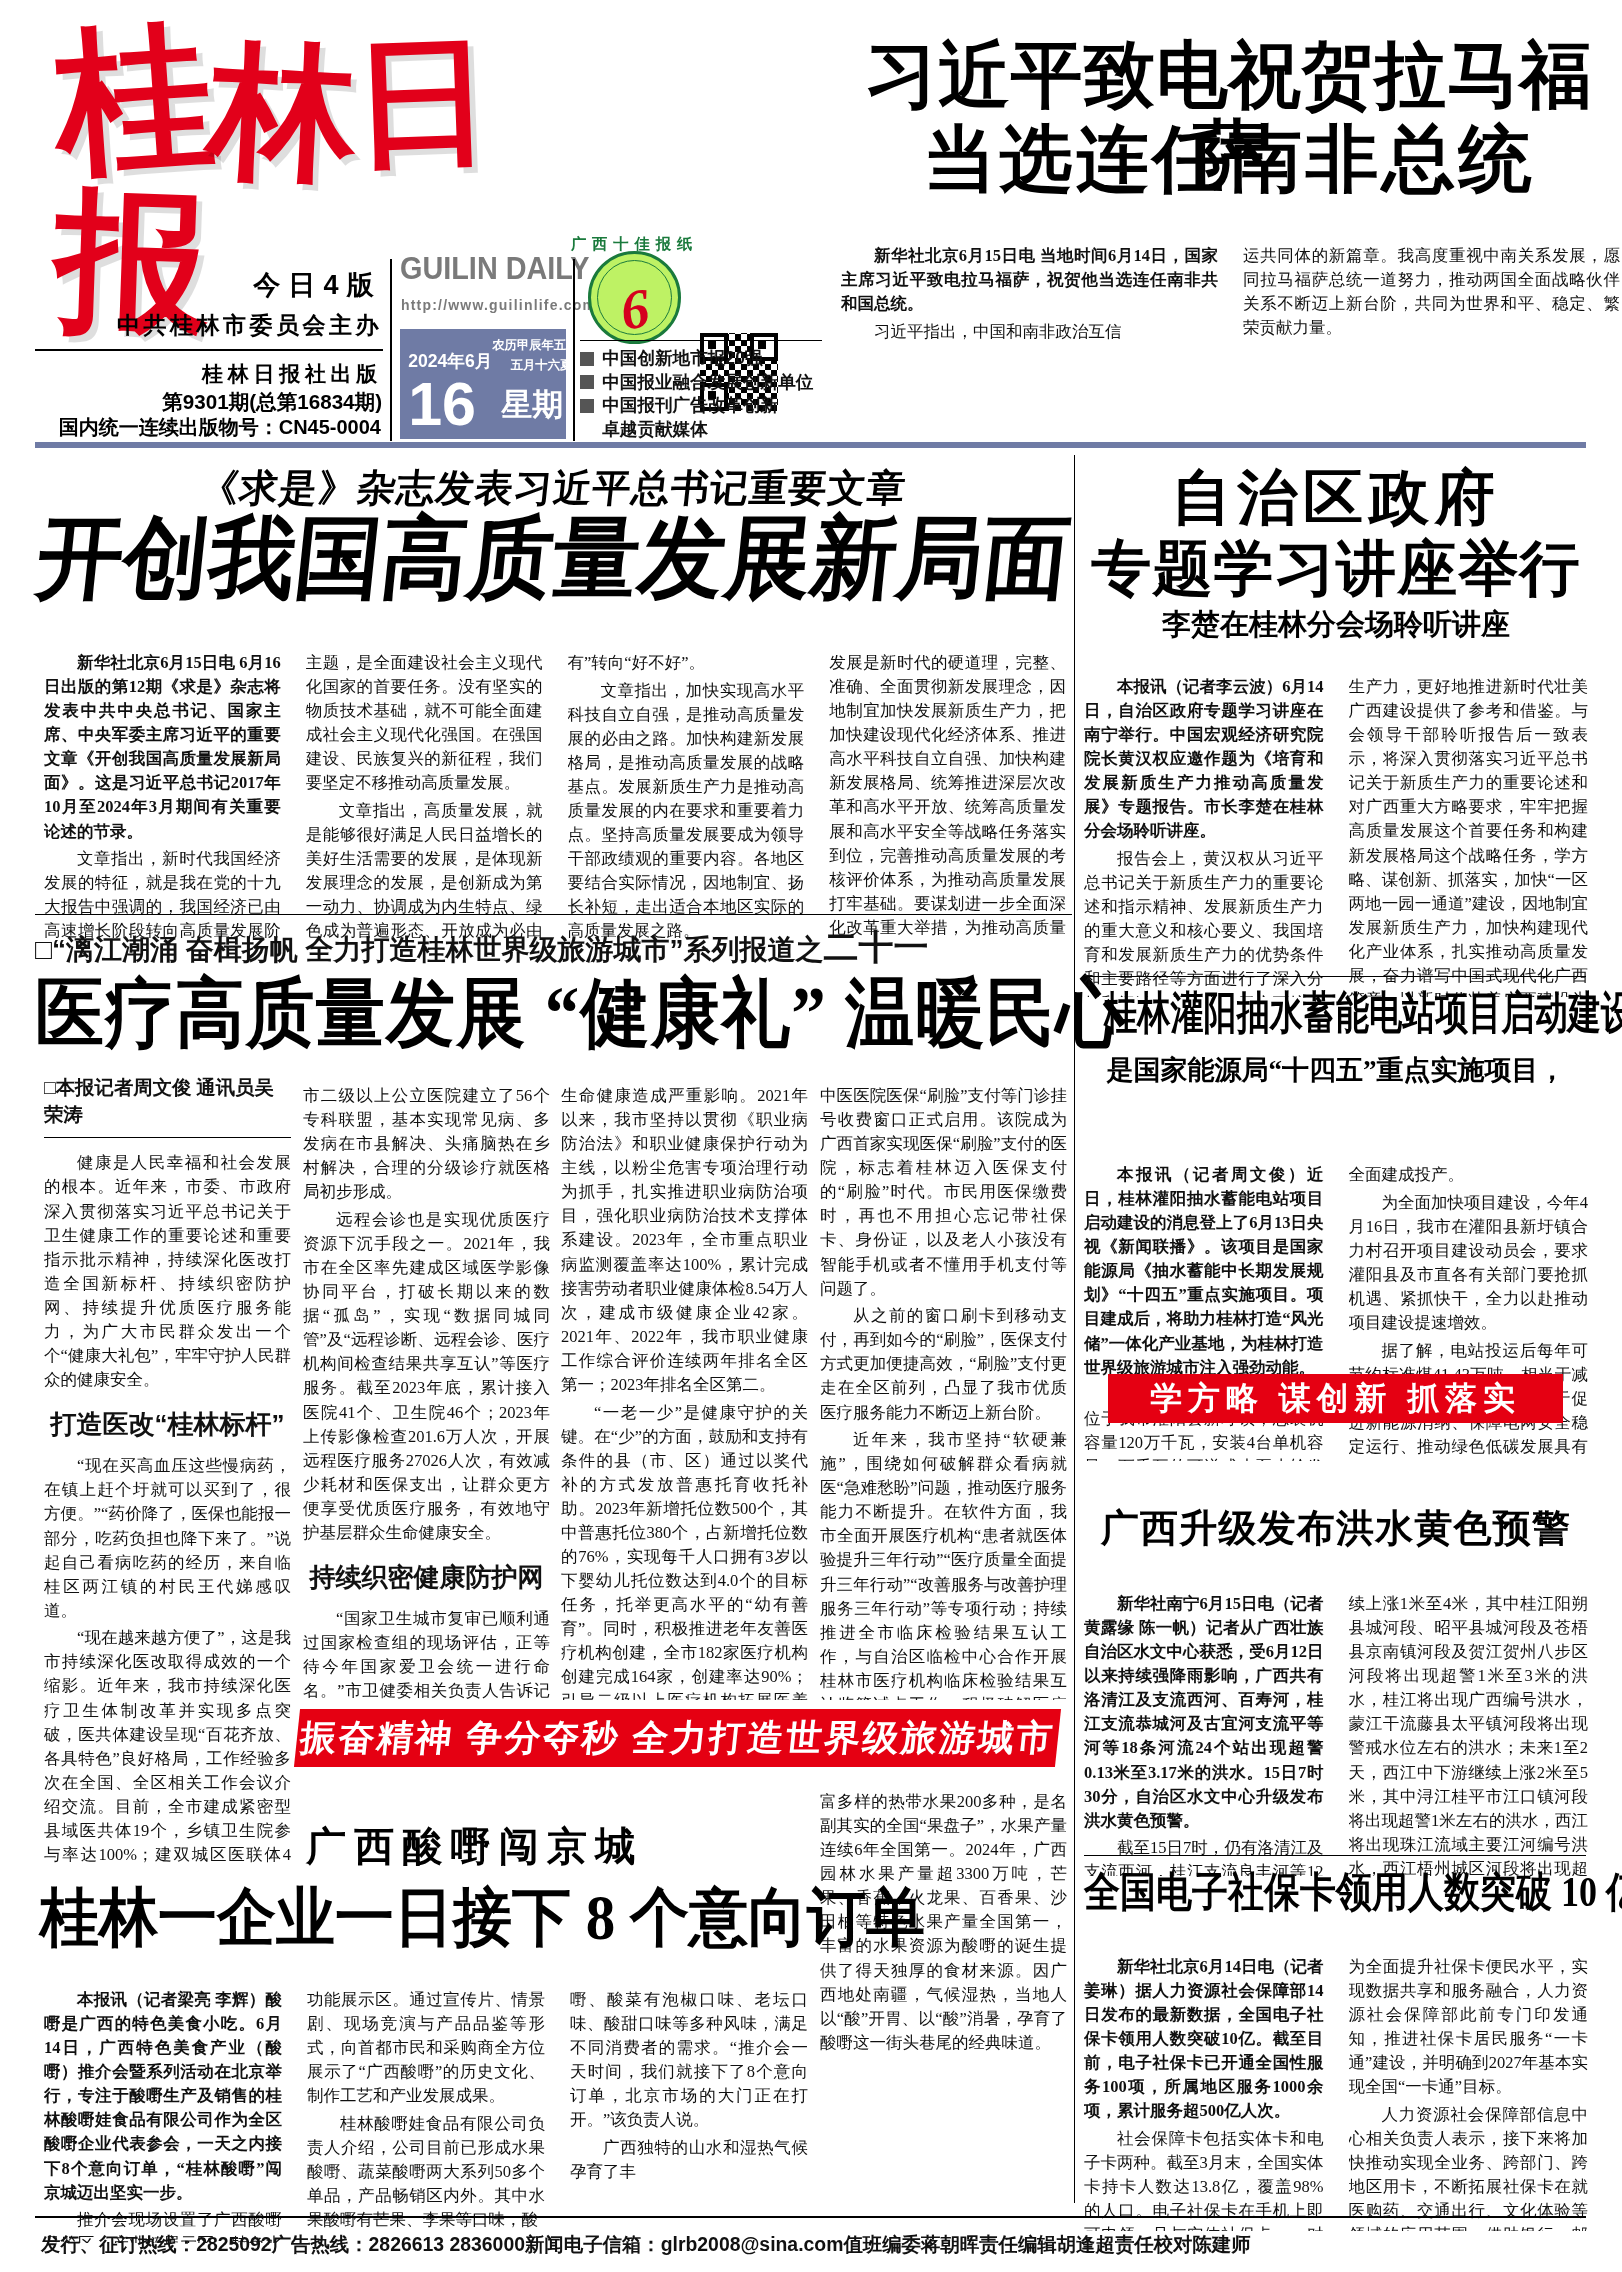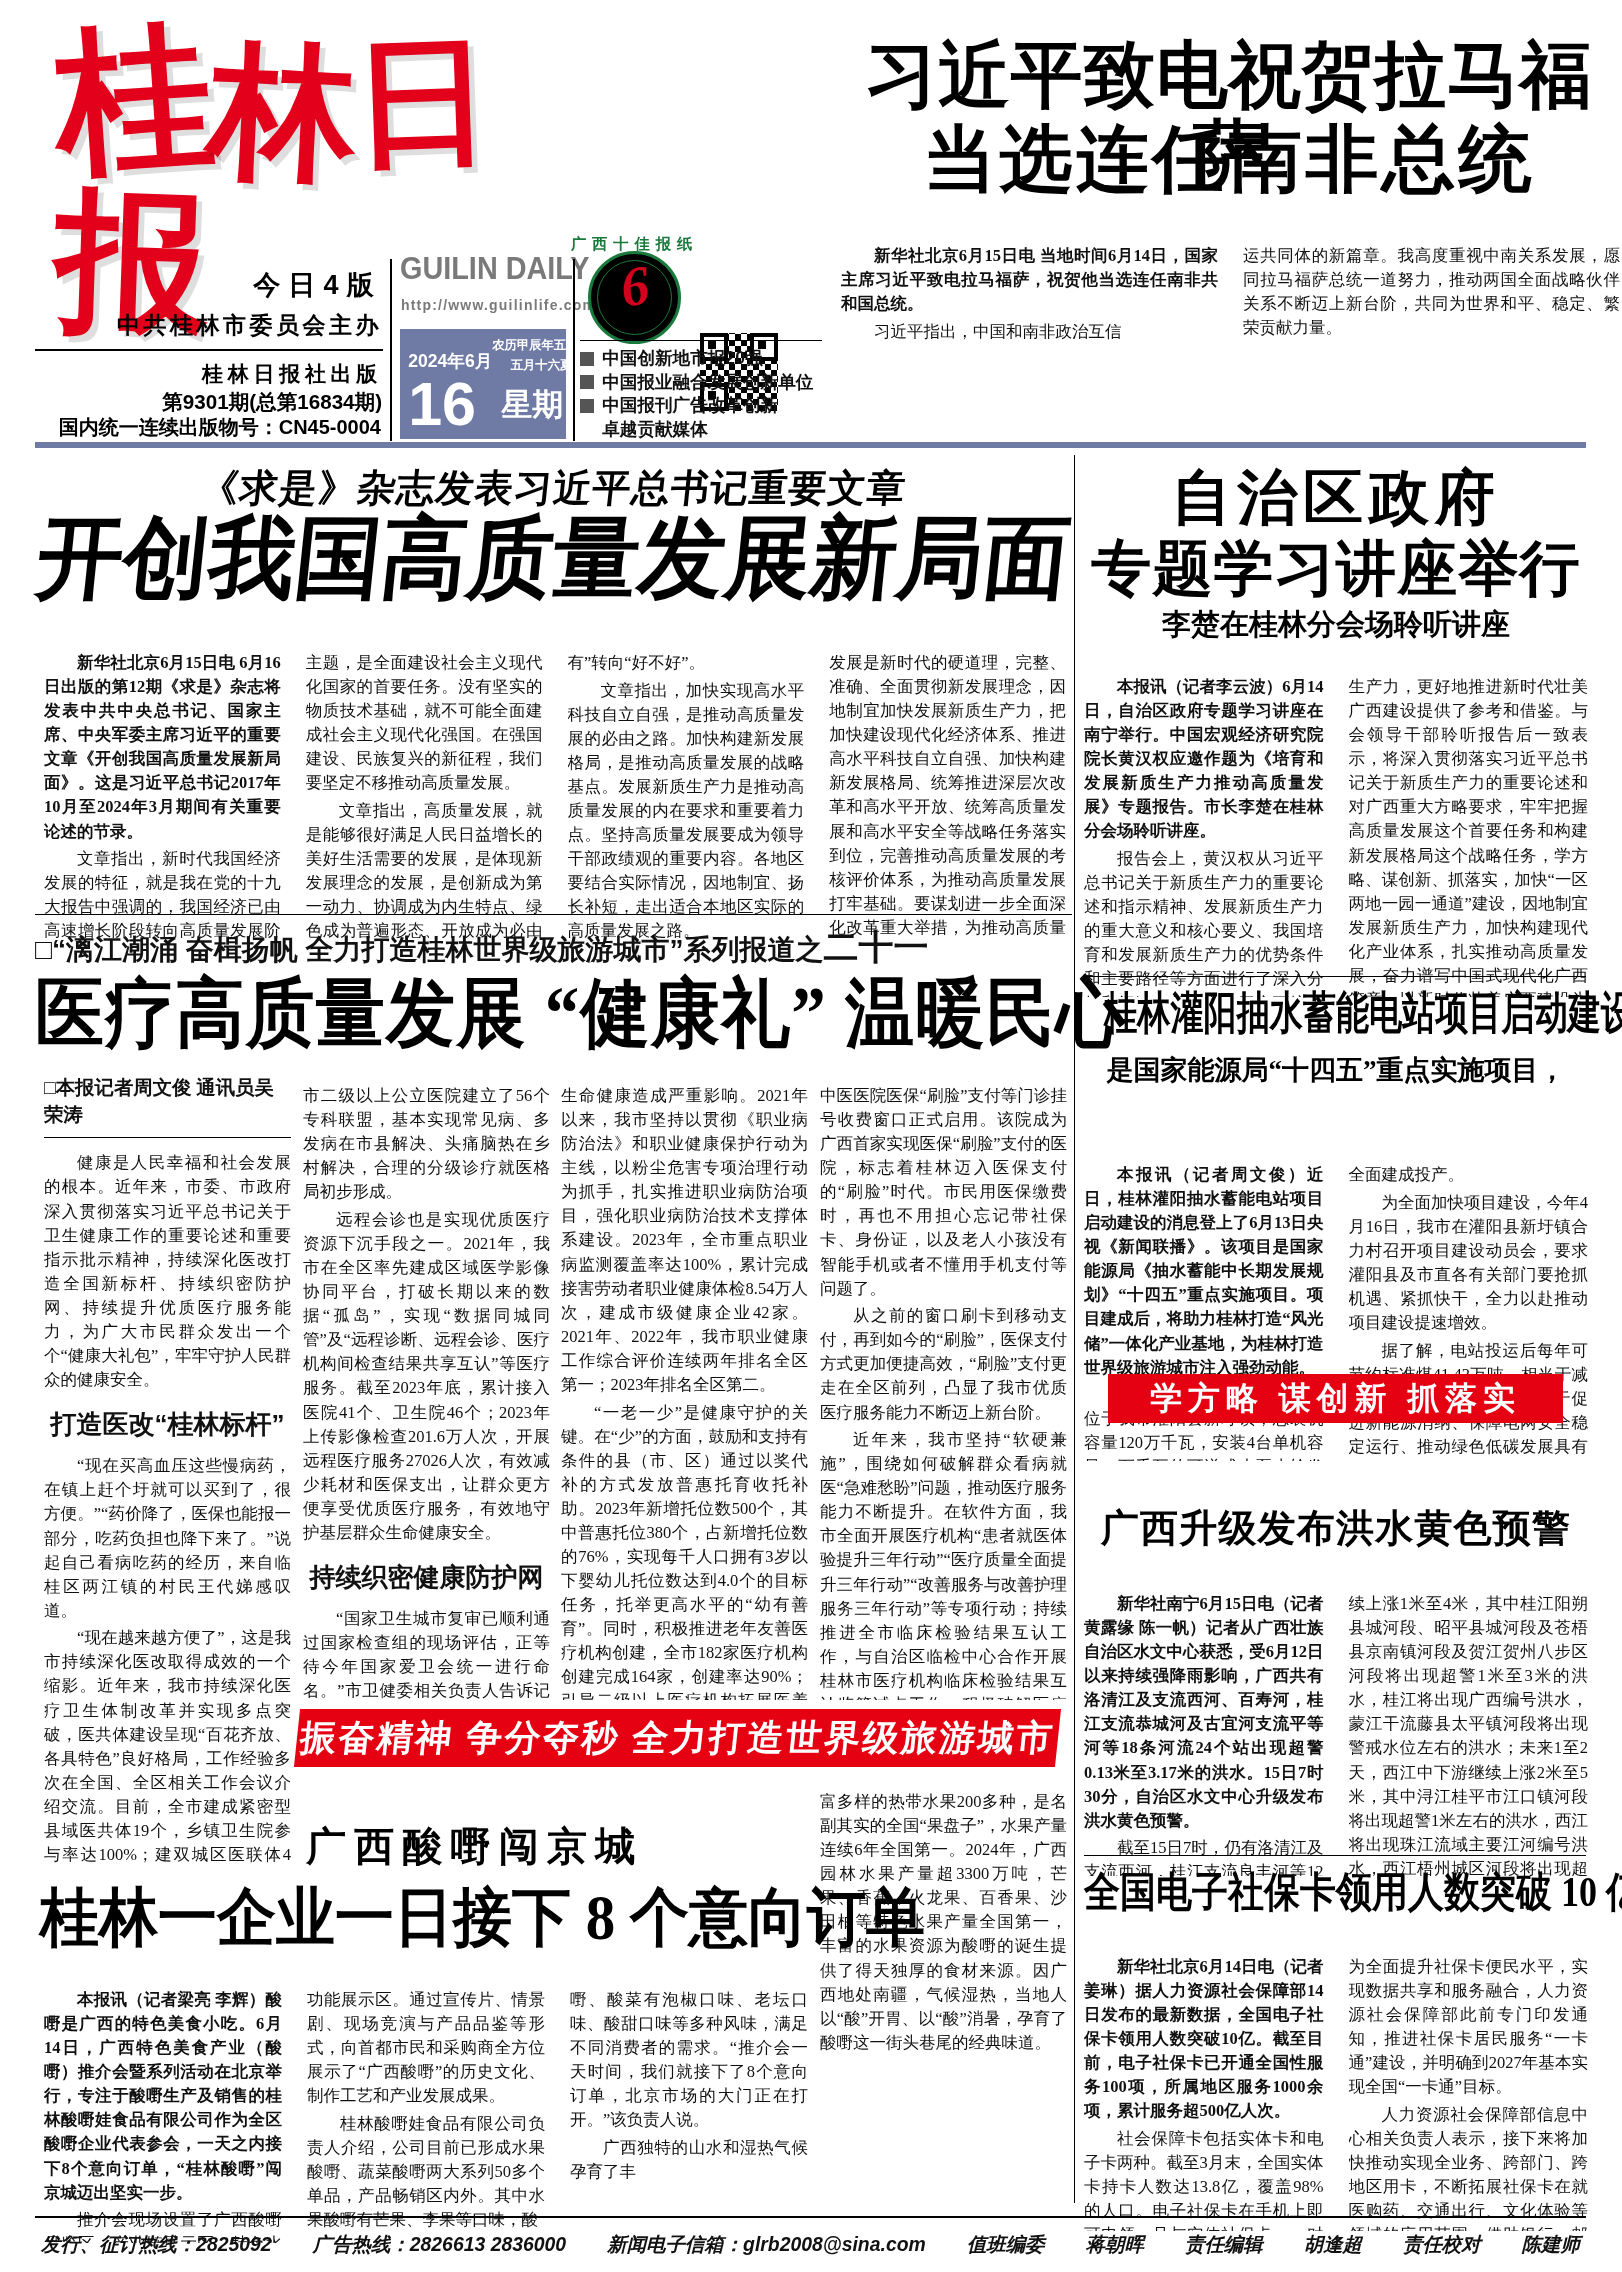--- a/index.html
+++ b/index.html
@@ -39,30 +39,30 @@
   .redbanner{background:#e50012;color:#fff;display:flex;align-items:center;justify-content:center;
              font-family:"Liberation Sans", sans-serif;font-weight:900;}
   .vrule{position:absolute;width:1.8px;background:#000;}
   .hrule{position:absolute;height:1.8px;background:#000;}
   .qr{background:
       repeating-linear-gradient(0deg,#000 0 5.9px,#fff 5.9px 11.8px),
       repeating-linear-gradient(90deg,#000 0 5.9px,#fff 5.9px 11.8px);
       background-blend-mode:difference;position:relative;}
   .qr .eye{position:absolute;width:20px;height:20px;border:4.7px solid #000;background:#fff;}
   .qr .eye i{position:absolute;left:3.5px;top:3.5px;width:8.2px;height:8.2px;background:#000;display:block;}
-  .logo-ring{border-radius:50%;border:3.5px solid #1a7a3c;position:relative;background:#000000;
-             display:flex;align-items:flex-start;justify-content:center;}
+  .logo-ring{border-radius:50%;border:3.5px solid #1a7a3c;position:relative;background:#bef264;
+             display:flex;align-items:flex-end;justify-content:center;}
   .logo-ring:after{content:"";position:absolute;inset:5.9px;border:1.8px solid #1a7a3c;border-radius:50%;}
   .logo-six{color:#d5001e;font-size:56px;font-weight:900;font-style:italic;
             font-family:"Liberation Serif", serif;transform:rotate(-8deg);z-index:2;}
   .logo-arc{position:absolute;top:-20px;left:50%;transform:translateX(-50%);
             color:#1a7a3c;font-weight:700;font-size:15.3px;letter-spacing:5.9px;white-space:nowrap;
             font-family:"Liberation Sans", sans-serif;}
-  .footer-row{display:flex;justify-content:space-between;align-items:center;
-              font-weight:700;font-size:19.4px;font-style:italic;}
+  .footer-row{display:flex;justify-content:flex-start;align-items:center;
+              font-weight:700;font-size:19.4px;}
 </style>
 </head>
 <body>
 
 <div class="page">
 
   <div class="abs brand" style="left:56px;top:17.6px;width:517px;height:206px;">
     <span class="b0">桂</span><span class="b1">林</span><span class="b2">日</span><span class="b3">报</span>
   </div>
 

